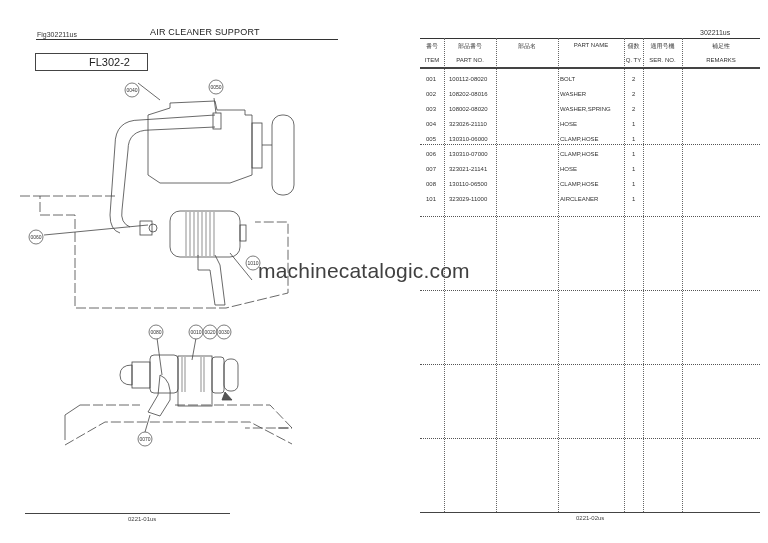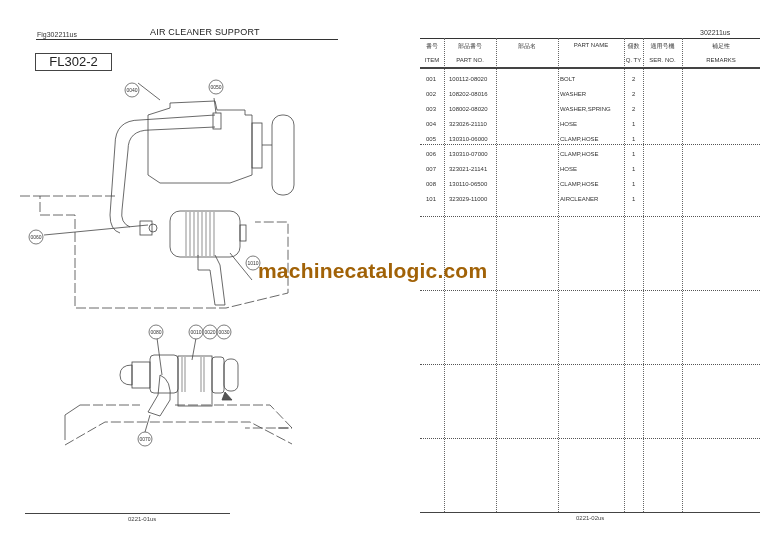--- a/index.html
+++ b/index.html
@@ -1,28 +1,28 @@
 <!DOCTYPE html>
 <html><head>
 <meta charset="utf-8">
 <style>
   html, body { margin:0; padding:0; background:#fff; }
   body { width:768px; height:543px; position:relative; overflow:hidden; font-family:"Liberation Sans", sans-serif; color:#222; }
   .abs { position:absolute;text-align:center; }
   .fig-id { left:37px; top:31px; font-size:7px; color:#333; }
   .title { left:150px; top:27px; font-size:9px; letter-spacing:0.2px; color:#222; }
   .topline-l { left:36px; top:39px; width:302px; height:1px; background:#333; }
-  .model-box { left:35px; top:53px; width:75px; height:16px; border:1px solid #444; font-size:13px; line-height:16px; text-align:center; color:#222; }
+  .model-box { left:35px; top:53px; width:75px; height:16px; border:1px solid #444; font-size:11px; line-height:16px; text-align:center; color:#222;padding-left:36px; }
   .foot-l { left:25px; top:513px; width:205px; height:1px; background:#444; }
   .foot-l-txt { left:128px; top:516px; font-size:6px; color:#444; }
   .page-num-r { left:700px; top:29px; font-size:7px; color:#333; }
   .tbl-top { left:420px; top:38px; width:340px; height:1px; background:#333; }
   .foot-r-line { left:420px; top:512px; width:340px; height:1px; background:#444; }
   .foot-r-txt { left:576px; top:515px; font-size:6px; color:#444; }
-  .watermark { left:258px; top:259px; font-size:21px; font-weight:bold; color:#a16207; letter-spacing:0.2px; }
+  .watermark { left:258px; top:259px; font-size:21px; font-weight:normal; color:#404040; letter-spacing:0.2px; }
   
   .col-line { position:absolute; top:38px; height:474px; border-left:1px dotted #666; }
   .hdr { position:absolute; font-size:6px; color:#333; text-align:center; }
   .hdr-sep { left:420px; top:67px; width:340px; height:2px; background:#444; }
   .row-sep { position:absolute; left:420px; width:340px; border-top:1px dotted #555; }
   .cell { position:absolute; font-size:6px; color:#333; }
   svg { position:absolute; }
 </style>
 </head>
 <body>

